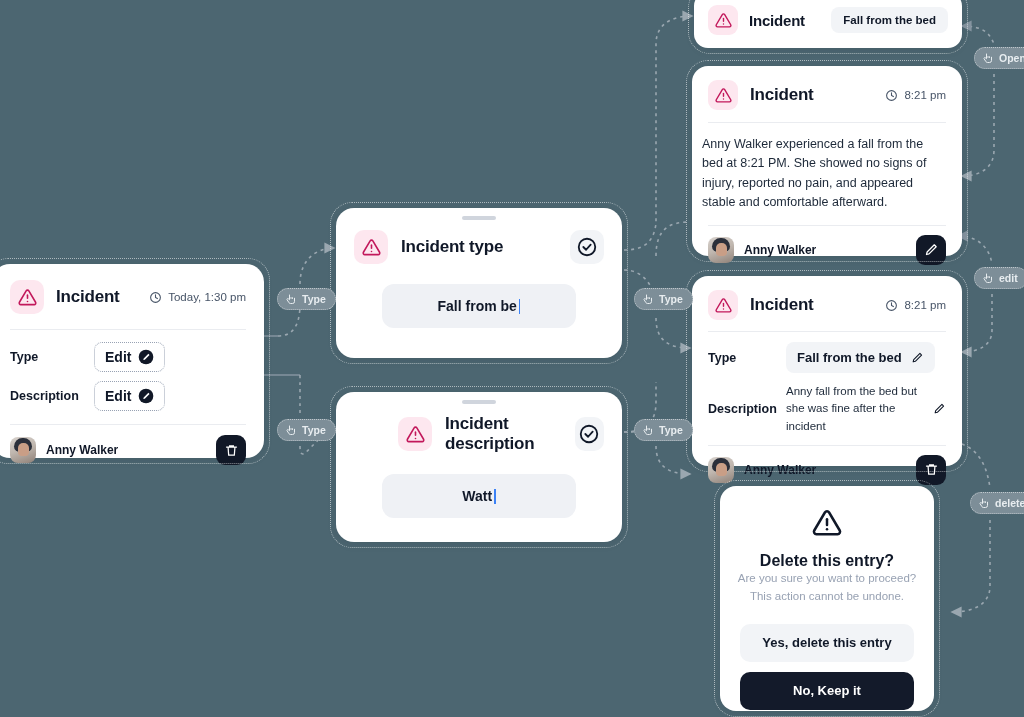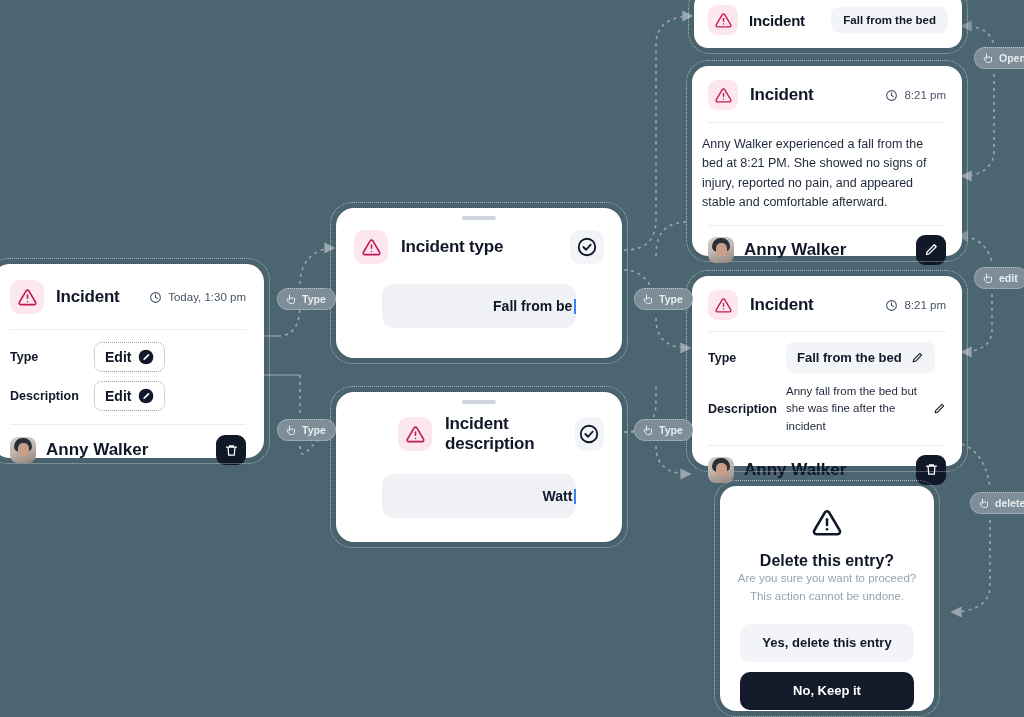--- a/index.html
+++ b/index.html
@@ -62,21 +62,21 @@
     position: relative; overflow: hidden; flex: 0 0 auto;
   }
   .avatar::after {
     content:""; position:absolute; left:4px; top:1px; width:18px; height:14px;
     border-radius: 9px 9px 6px 6px; background:#2b2f3a;
   }
   .avatar::before {
     content:""; position:absolute; left:7.5px; top:6px; width:11px; height:13px;
     border-radius: 5px 5px 4px 4px; background:#c99e86; z-index:2;
   }
-  .uname { font-size: 17px; font-weight: 700; color: #101828; }
+  .uname { font-size: 12px; font-weight: 700; color: #101828; }
 
   .dark-btn {
     width: 30px; height: 30px; border-radius: 9px;
     background: #111827;
     display:flex; align-items:center; justify-content:center;
   }
   .lightgray-btn {
     width: 34px; height: 34px; border-radius: 10px; background: #F2F4F7;
     display:flex; align-items:center; justify-content:center;
   }
@@ -87,21 +87,21 @@
     display:flex; align-items:center; gap:7px;
   }
   .edit-chip span { font-size: 14px; font-weight: 700; color:#101828; }
 
   .drag-handle {
     width: 34px; height: 4px; border-radius: 3px; background:#D0D5DD;
     margin: 0 auto;
   }
   .text-input {
     background:#EFF1F5; border-radius: 12px;
-    height: 44px; display:flex; align-items:center; justify-content:flex-end;
+    height: 44px; display:flex; align-items:center; justify-content:center;
     font-size: 14px; font-weight: 700; color:#101828;
   }
   .caret { display:inline-block; width:1.6px; height:15px; background:#3b82f6; margin-left:2px; vertical-align:-3px;}
 
   
   .badge {
     position:absolute;
     display:flex; align-items:center; gap:5px;
     background:#7D8E98; border-radius: 999px;
     padding: 4px 9px 4px 7px;

